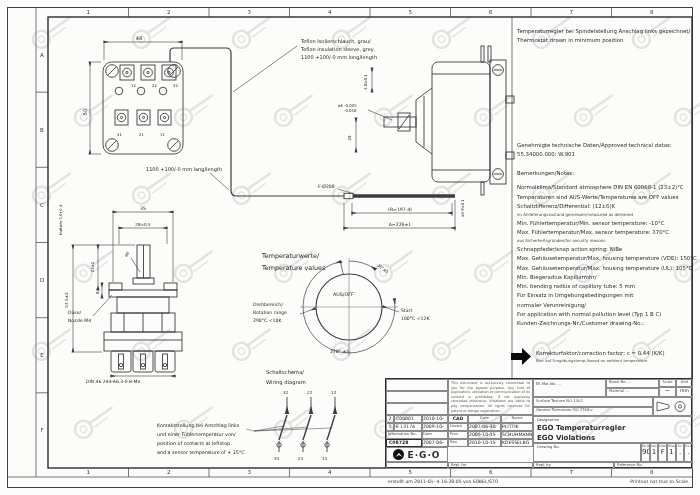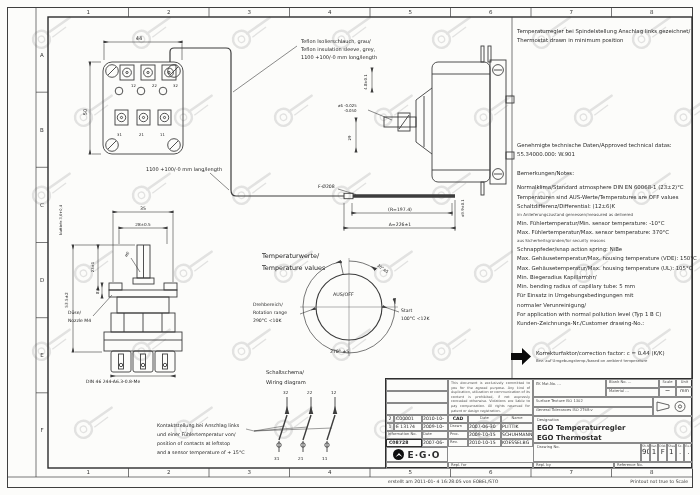--- a/index.html
+++ b/index.html
@@ -628,21 +628,21 @@
       <svg width="38" height="17" viewBox="0 0 38 17">
         <polygon points="3,4 15,7 15,10 3,13" fill="none" stroke="#3d3d3d" stroke-width="0.8"></polygon>
         <circle cx="26" cy="8.5" r="5" fill="none" stroke="#3d3d3d" stroke-width="0.8"></circle>
         <circle cx="26" cy="8.5" r="1.6" fill="none" stroke="#3d3d3d" stroke-width="0.8"></circle>
       </svg>
     </div>
 
     <div class="cell" style="left:147px;top:37px;width:160px;height:27px;padding:1px 3px">
       <div class="lab" style="font-size:3.7px;color:#4a4a4a">Designation</div>
       <div class="desig">EGO Temperaturregler</div>
-      <div class="desig">EGO Thermostat</div>
+      <div class="desig">EGO Violations</div>
     </div>
 
     <div class="cell" style="left:147px;top:64px;width:108px;height:19px;padding:1px 3px">
       <div class="lab" style="font-size:3.7px;color:#4a4a4a">Drawing No.</div>
     </div>
 
     <div style="position:absolute;left:255px;top:64px;width:52px;height:19px;display:flex">
 
     <div class="cell" style="position:relative;flex:1;height:19px">
         <div class="lab" style="font-size:3.2px;text-align:center;color:#4a4a4a">Sh.No.</div>

